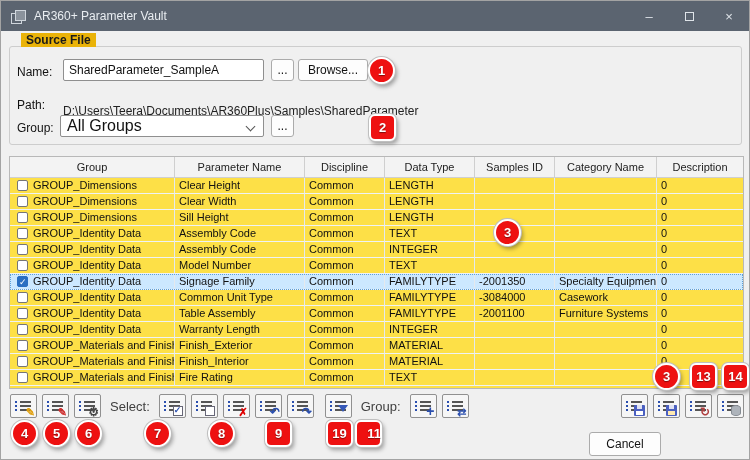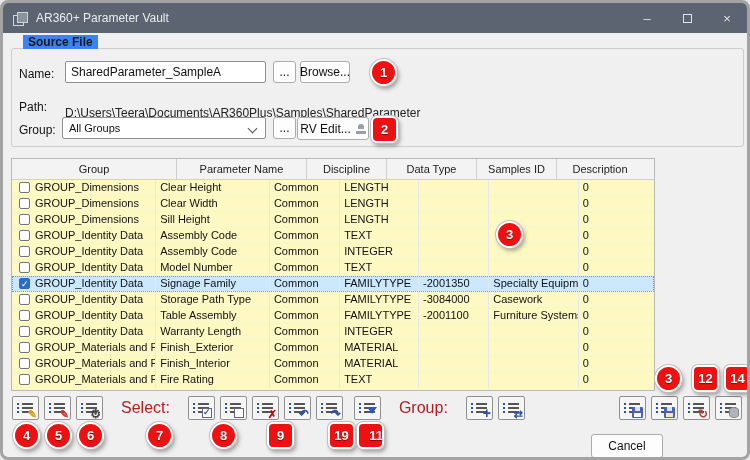--- a/index.html
+++ b/index.html
@@ -1,73 +1,73 @@
 <!DOCTYPE html>
 <html><head>
 <meta charset="utf-8">
 <style>
   * { margin:0; padding:0; box-sizing:border-box; }
   html,body { width:750px; height:460px; font-family:"Liberation Sans",sans-serif; background:#e8e8e8; }
   .dialog { position:relative; width:750px; height:460px; background:#f0f0f0;
-            border:3px solid #a3a3a3; border-radius:8px; overflow:hidden; }
+            border:1px solid #a3a3a3; border-radius:0; overflow:hidden; }
 
   
   .titlebar { position:absolute; left:0; top:0; right:0; height:30px; background:#5b6470;
               display:flex; align-items:center; color:#e9edf1; font-size:12px; }
   .title-icon { position:relative; width:15px; height:13px; margin:0 8px 0 10px; }
   .title-icon::before { content:""; position:absolute; left:0; top:3px; width:9px; height:9px; border:1px solid #cfd5dc; background:#5b6470; }
   .title-icon::after  { content:""; position:absolute; left:4px; top:0; width:9px; height:9px; border:1px solid #cfd5dc; background:#8a929c; }
   .win-btns { margin-left:auto; display:flex; height:30px; }
   .win-btn { width:40px; height:30px; display:flex; align-items:center; justify-content:center;
              font-size:13px; color:#dfe4e9; }
   .win-btn.max span { width:9px; height:9px; border:1px solid #dfe4e9; display:block; }
 
   
   .groupbox { position:absolute; left:8px; top:45px; width:733px; height:99px;
               border:1px solid #cdcdcd; border-radius:3px; }
-  .groupbox-legend { position:absolute; left:20px; top:32px; background:#3b82f6; padding:0 5px;
+  .groupbox-legend { position:absolute; left:20px; top:32px; background:#eab308; padding:0 5px;
                      font-size:12px; font-weight:bold; color:#1a1a1a; }
   .fl { position:absolute; font-size:12px; color:#111; }
   .input { position:absolute; background:#fff; border:1px solid #8f8f8f; border-radius:2px;
            font-size:12px; padding:0 5px; font-family:"Liberation Sans",sans-serif; color:#111; }
   .btn { position:absolute; background:#fdfdfd; border:1px solid #ababab; border-radius:3px;
          font-size:12px; color:#111; display:flex; align-items:center; justify-content:center;
          font-family:"Liberation Sans",sans-serif; }
   .dropdown { position:absolute; background:#fff; border:1px solid #8f8f8f; border-radius:2px;
-              font-size:11px; color:#111; display:flex; align-items:center; padding:0 6px; }
+              font-size:16px; color:#111; display:flex; align-items:center; padding:0 6px; }
   .chev { position:absolute; right:9px; top:7px; width:7px; height:7px;
           border-right:1px solid #555; border-bottom:1px solid #555; transform:rotate(45deg); }
   .stamp { position:relative; width:10px; height:10px; margin-left:5px; }
   .stamp::before { content:""; position:absolute; left:2px; top:0; width:6px; height:5px;
                    background:#9aa0a8; border-radius:3px 3px 0 0; }
   .stamp::after  { content:""; position:absolute; left:0; bottom:0; width:10px; height:3px; background:#9aa0a8; }
 
   
-  .table { position:absolute; left:8px; top:155px; width:644px; height:233px;
-           background:#fef9c3; border:1px solid #b8b8b8; overflow:hidden; }
+  .table { position:absolute; left:8px; top:155px; width:735px; height:233px;
+           background:#fde047; border:1px solid #b8b8b8; overflow:hidden; }
   .thead { display:flex; height:21px; background:#f3f3f3; border-bottom:1px solid #cfcfcf; }
   .th { font-size:11px; color:#222; display:flex; align-items:center; justify-content:center;
         border-right:1px solid #cfcfcf; }
   .c0{width:165px}.c1{width:130px}.c2{width:80px}.c3{width:90px}.c4{width:80px}.c5{width:102px}
   .c6{width:86px; border-right:none !important;}
   .tr { display:flex; height:16px; }
   .td { font-size:11px; line-height:15px; padding-left:4px; color:#111;
         border-right:1px solid #e4e9ee; border-bottom:1px solid #eef2f6;
         white-space:nowrap; overflow:hidden; }
   .tr.selected { background:#cce8ff; outline:1px dotted #5d9fd8; outline-offset:-1px; }
   .cb { width:11px; height:11px; min-width:11px; border:1px solid #767676; border-radius:2px;
         background:#fff; display:inline-block; margin:0 5px 0 3px; position:relative; }
   .cb.checked { background:#2a6fc2; border-color:#2a6fc2; }
   .cb.checked::before { content:"✓"; position:absolute; left:1px; top:-2px; color:#fff; font-size:9px; }
   .td.first { display:flex; align-items:center; }
 
   
   .toolbar-left  { position:absolute; left:9px;  top:393px; display:flex; align-items:center; gap:5px; }
   .toolbar-right { position:absolute; right:5px; top:393px; display:flex; align-items:center; gap:5px; }
-  .tb-label { font-size:16px; color:#b91c1c; margin:0 13px; }
+  .tb-label { font-size:13px; color:#404040; margin:0 4px; }
   .tb-btn { width:27px; height:24px; background:#f6f6f6; border:1px solid #909090; border-radius:2px;
             position:relative; }
   .tb-btn.gap { margin-left:6px; }
   .list { position:absolute; left:4px; top:6px; }
   .list i { display:block; width:11px; height:2px; background:#555; margin:0 0 2px 5px; position:relative; }
   .list i::before { content:""; position:absolute; left:-5px; top:0; width:2px; height:2px; background:#2b4fae; }
   .glyph { position:absolute; right:1px; bottom:-1px; font-size:11px; line-height:11px; font-weight:bold; }
   .g-pencil-yellow { color:#e0a010; }
   .g-pencil-red { color:#d03030; }
   .g-gear { color:#444; font-size:12px; }
@@ -119,43 +119,40 @@
       <span class="win-btn">×</span>
     </div>
   </div>
 
   <div class="groupbox"></div>
   <span class="groupbox-legend">Source File</span>
 
   <span class="fl" style="left:16px; top:64px;">Name:</span>
   <input class="input" style="left: 62px; top: 58px; width: 201px; height: 22px;" value="SharedParameter_SampleA">
   <div class="btn" style="left:270px; top:58px; width:23px; height:22px;">...</div>
-  <div class="btn" style="left:297px; top:58px; width:50px; height:22px;">Browse...</div>
+  <div class="btn" style="left:297px; top:58px; width:70px; height:22px;">Browse...</div>
 
   <span class="fl" style="left:16px; top:97px;">Path:</span>
   <span class="fl" style="left:62px; top:97px; color:#222;margin-top:6px;">D:\Users\Teera\Documents\AR360Plus\Samples\SharedParameter</span>
 
   <span class="fl" style="left:16px; top:120px;">Group:</span>
   <div class="dropdown" style="left:59px; top:114px; width:204px; height:22px;">
     <span>All Groups</span>
     <span class="chev"></span>
   </div>
   <div class="btn" style="left:270px; top:114px; width:23px; height:22px;">...</div>
-  <div class="btn" style="left:294px; top:114px; width:72px; height:23px;">
-    <span>RV Edit...</span>
-    <span class="stamp"></span>
-  </div>
 
   <div class="table">
     <div class="thead">
         <div class="th c0">Group</div>
         <div class="th c1">Parameter Name</div>
         <div class="th c2">Discipline</div>
         <div class="th c3">Data Type</div>
         <div class="th c4">Samples ID</div>
+        <div class="th c5">Category Name</div>
         <div class="th c6">Description</div>
       </div>
     <div>
         <div class="tr">
           <div class="td c0 first">
             <span class="cb"></span>
             <span>GROUP_Dimensions</span>
           </div>
           <div class="td c1">Clear Height</div>
           <div class="td c2">Common</div>
@@ -234,21 +231,21 @@
           <div class="td c3">FAMILYTYPE</div>
           <div class="td c4">-2001350</div>
           <div class="td c5">Specialty Equipment</div>
           <div class="td c6">0</div>
         </div>
         <div class="tr">
           <div class="td c0 first">
             <span class="cb"></span>
             <span>GROUP_Identity Data</span>
           </div>
-          <div class="td c1">Storage Path Type</div>
+          <div class="td c1">Common Unit Type</div>
           <div class="td c2">Common</div>
           <div class="td c3">FAMILYTYPE</div>
           <div class="td c4">-3084000</div>
           <div class="td c5">Casework</div>
           <div class="td c6">0</div>
         </div>
         <div class="tr">
           <div class="td c0 first">
             <span class="cb"></span>
             <span>GROUP_Identity Data</span>
@@ -447,16 +444,16 @@
       <div class="badge circle" style="left: 493px; top: 218px;">3</div>
       <div class="badge circle" style="left: 10px; top: 419px;">4</div>
       <div class="badge circle" style="left: 42px; top: 419px;">5</div>
       <div class="badge circle" style="left: 74px; top: 419px;">6</div>
       <div class="badge circle" style="left: 143px; top: 419px;">7</div>
       <div class="badge circle" style="left: 207px; top: 419px;">8</div>
       <div class="badge square" style="left: 264px; top: 419px;">9</div>
       <div class="badge square" style="left: 325px; top: 419px;">19</div>
       <div class="badge square" style="left: 354px; top: 419px; padding-left: 11px;">11</div>
       <div class="badge circle" style="left: 652px; top: 362px;">3</div>
-      <div class="badge square" style="left: 689px; top: 362px;">12</div>
+      <div class="badge square" style="left: 689px; top: 362px;">13</div>
       <div class="badge square" style="left: 721px; top: 362px;">14</div>
     </div>
 </div>
 
 </body></html>

